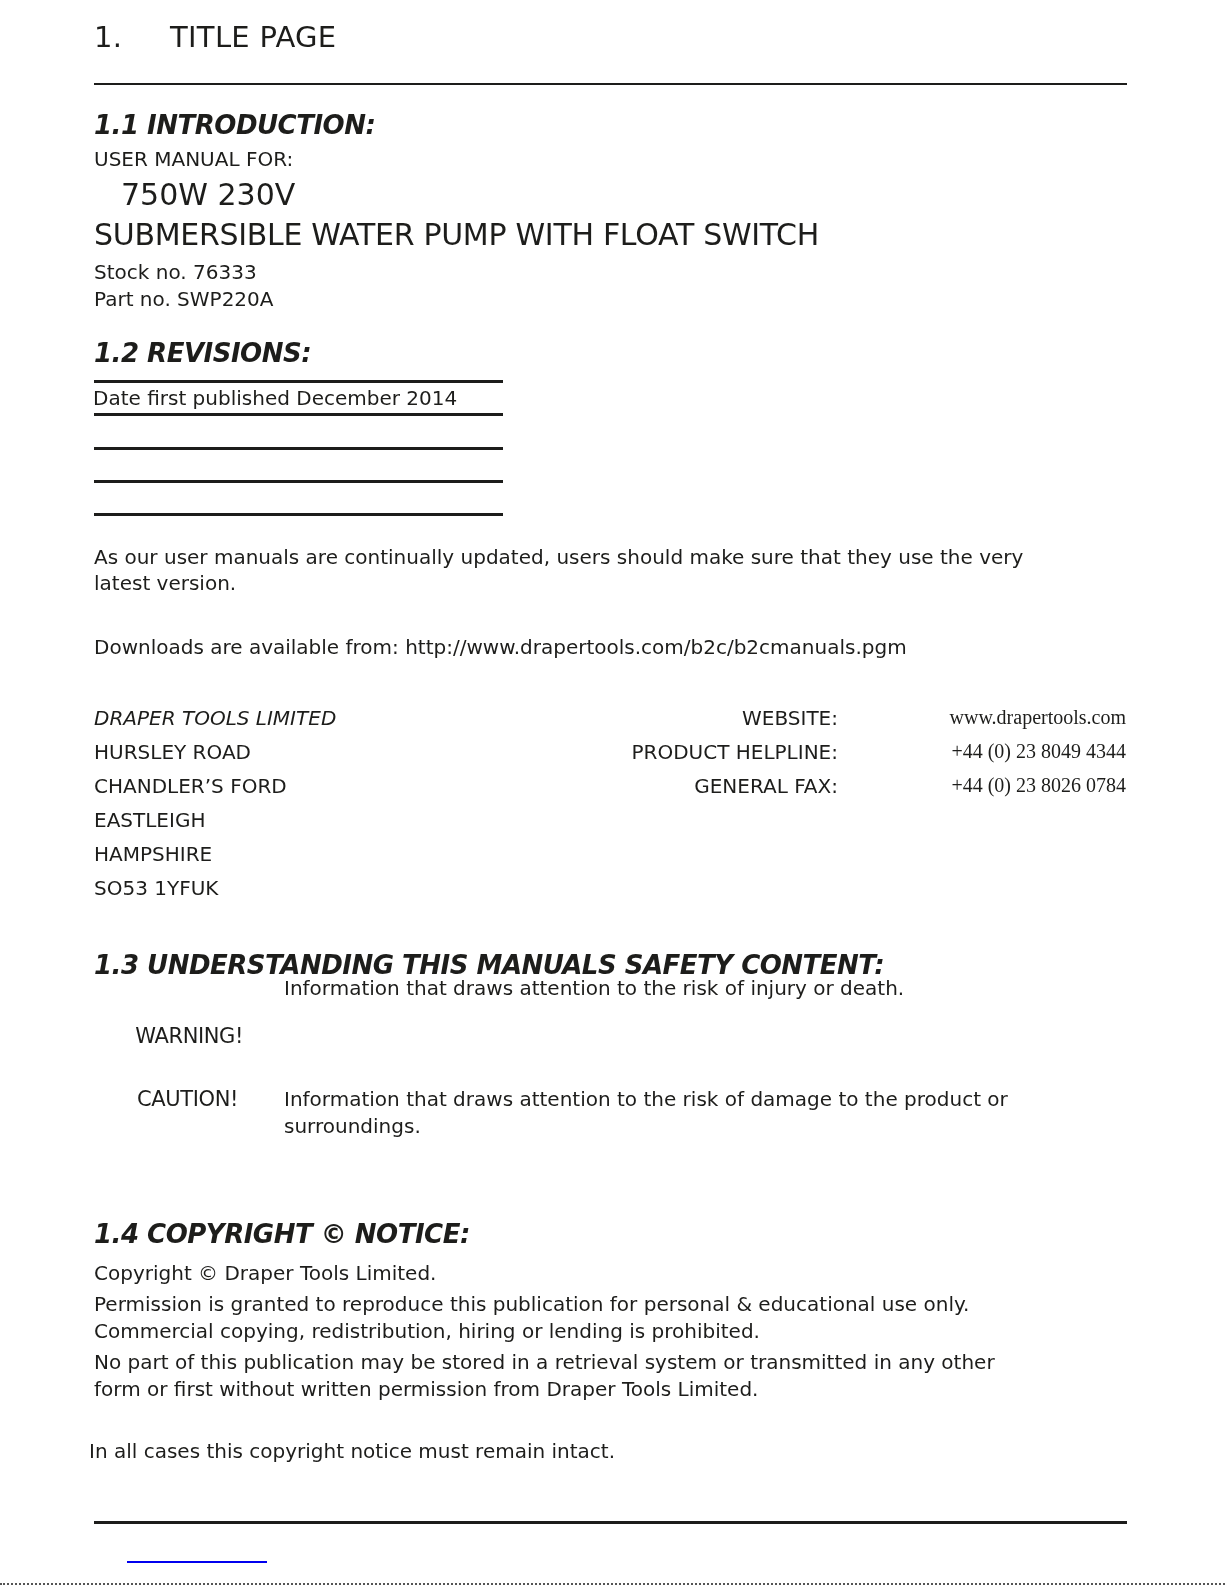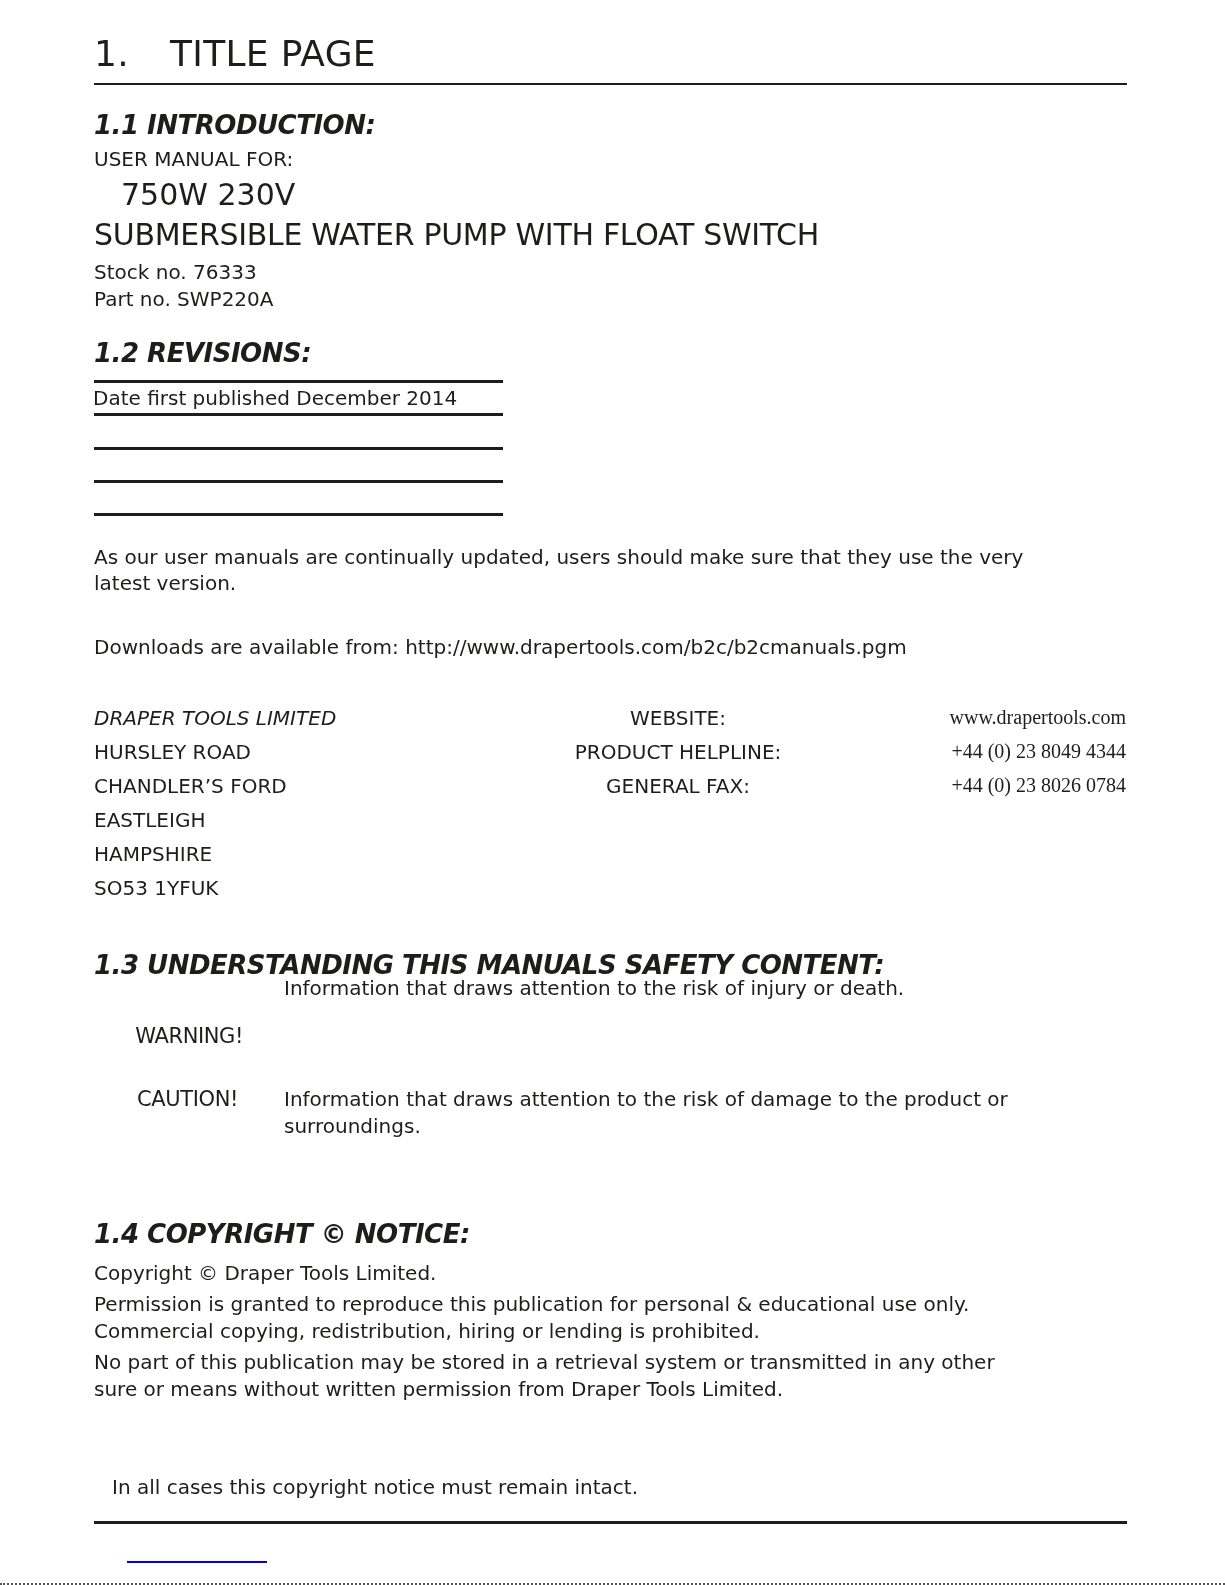--- a/index.html
+++ b/index.html
@@ -1,26 +1,26 @@
 <!DOCTYPE html>
 <html><head>
 <meta charset="utf-8">
 <style>
   html, body { margin:0; padding:0; background:#ffffff; }
   body { width:1225px; height:1585px; position:relative; overflow:hidden;
          font-family:"DejaVu Sans", "Liberation Sans", sans-serif; color:#1d1d1b; }
   .abs { position:absolute; white-space:nowrap; }
-  .h1 { left:94px; top:33px; font-size:36px; letter-spacing:0.3px; }
+  .h1 { left:94px; top:20px; font-size:29px; letter-spacing:0.3px; }
   .h1 .num { display:inline-block; width:76px; }
   .rule { position:absolute; left:94px; width:1033px; background:#1d1d1b; }
   .h2 { font-size:26px; font-style:italic; font-weight:bold; letter-spacing:-0.5px; }
   .body20 { font-size:20px;text-align:center; }
   .big { font-size:30px; }
   .rev-line { position:absolute; left:94px; width:409px; height:3px; background:#1d1d1b; }
-  .contact-label { text-align:center; width:320px; }
+  .contact-label { text-align:right; width:320px; }
   .contact-value { text-align:right; width:260px;font-family:Liberation Serif, serif; }
   .safety-label { font-weight:normal; font-size:21px; text-align:right; width:150px; letter-spacing:-0.4px; }
   .footer-link { position:absolute; left:127px; top:1561px; width:140px; height:2px; background:#0000ee; }
   .dotted { position:absolute; left:0; top:1583px; width:1225px; height:0; border-top:2px dotted #555; }
 </style>
 </head>
 <body>
 
 <div class="abs h1">
   <span class="num">1.</span><span>TITLE PAGE</span>
@@ -65,18 +65,18 @@
 <div class="abs body20" style="left:284px;top:976px;">Information that draws attention to the risk of injury or death.</div>
 <div class="abs safety-label" style="left:88px;top:1087px;">CAUTION!</div>
 <div class="abs body20" style="left:284px;top:1087px;">Information that draws attention to the risk of damage to the product or</div>
 <div class="abs body20" style="left:284px;top:1114px;">surroundings.</div>
 
 <div class="abs h2" style="left:94px;top:1219px;">1.4 COPYRIGHT © NOTICE:</div>
 <div class="abs body20" style="left:94px;top:1261px;">Copyright © Draper Tools Limited.</div>
 <div class="abs body20" style="left:94px;top:1292px;">Permission is granted to reproduce this publication for personal &amp; educational use only.</div>
 <div class="abs body20" style="left:94px;top:1319px;">Commercial copying, redistribution, hiring or lending is prohibited.</div>
 <div class="abs body20" style="left:94px;top:1350px;">No part of this publication may be stored in a retrieval system or transmitted in any other</div>
-<div class="abs body20" style="left:94px;top:1377px;">sure or means without written permission from Draper Tools Limited.</div>
-<div class="abs body20" style="left:112px;top:1439px;margin-top:36px;">In all cases this copyright notice must remain intact.</div>
+<div class="abs body20" style="left:94px;top:1377px;">form or first without written permission from Draper Tools Limited.</div>
+<div class="abs body20" style="left:89px;top:1439px;">In all cases this copyright notice must remain intact.</div>
 
 <div class="rule" style="top:1521px;height:3px;"></div>
 <div class="footer-link"></div>
 <div class="dotted"></div>
 
 </body></html>

